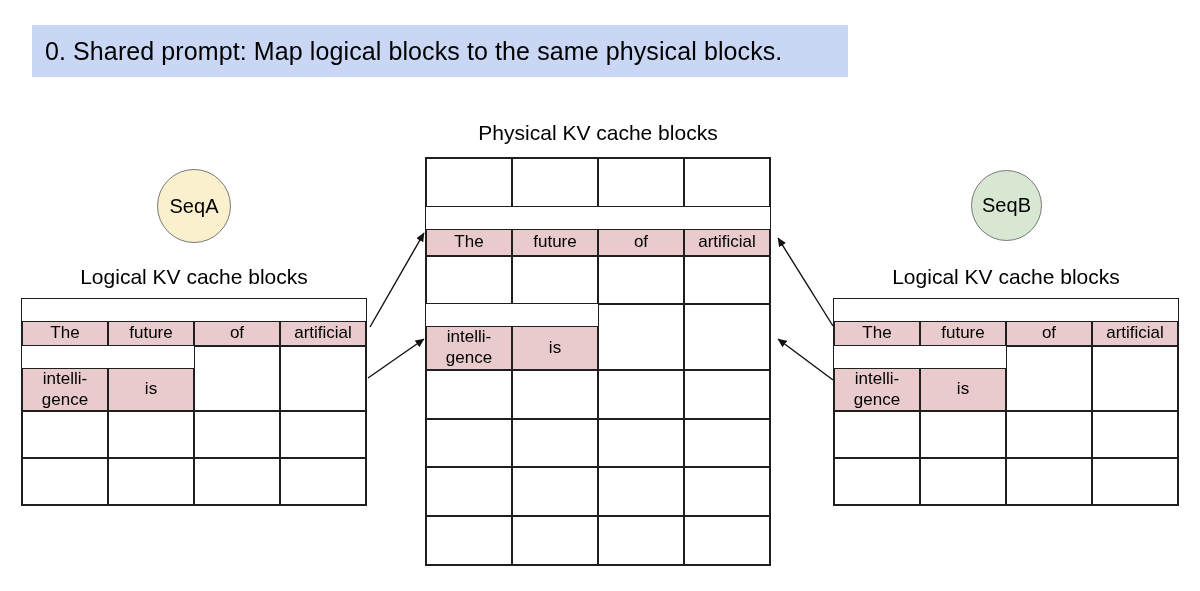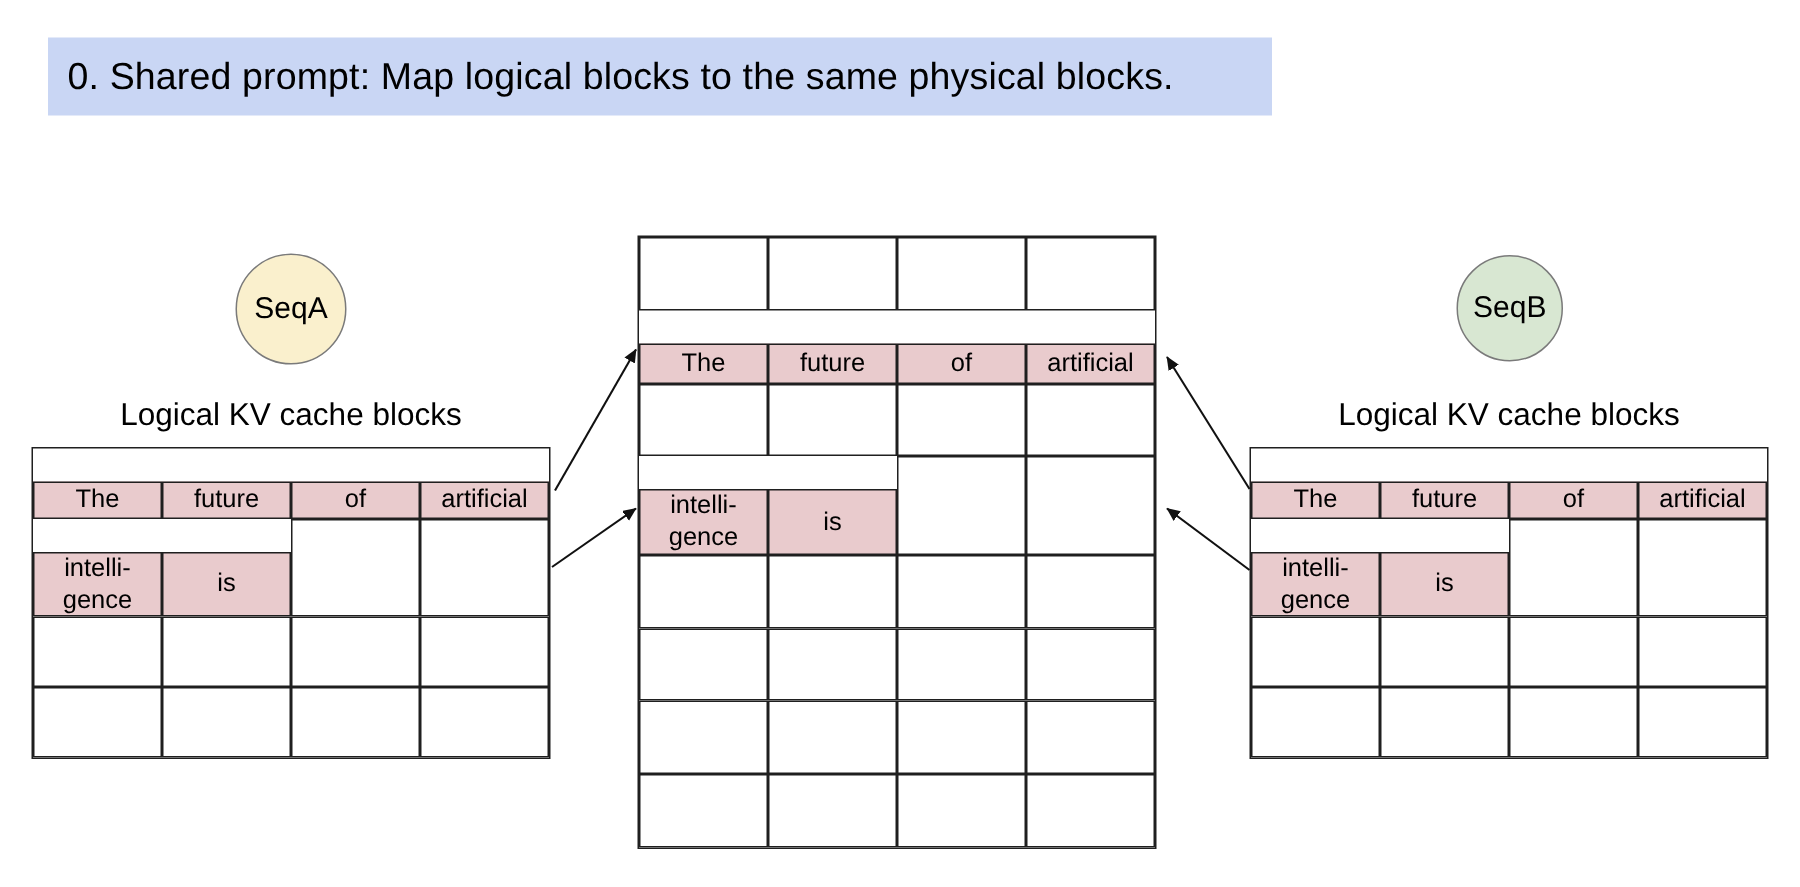--- a/index.html
+++ b/index.html
@@ -113,20 +113,21 @@
 </style>
 </head>
 <body>
 
 <div class="canvas">
 
   <div class="banner">
     <span>0. Shared prompt: Map logical blocks to the same physical blocks.</span>
   </div>
 
+  <div class="tbl-title" id="physical-title">Physical KV cache blocks</div>
   <div class="kv-grid" id="physical-grid" style="grid-template-columns: repeat(4, 1fr);">
       <div class="cell"></div>
       <div class="cell"></div>
       <div class="cell"></div>
       <div class="cell"></div>
       <div class="cell filled">The</div>
       <div class="cell filled">future</div>
       <div class="cell filled">of</div>
       <div class="cell filled">artificial</div>
       <div class="cell"></div>

